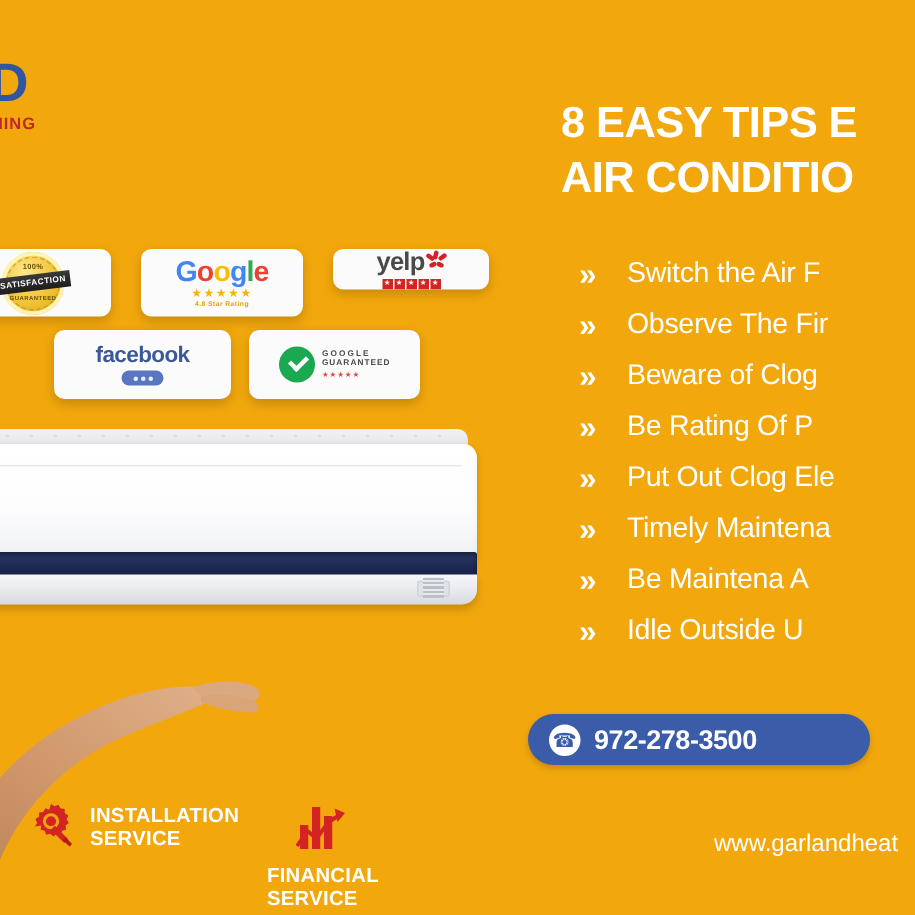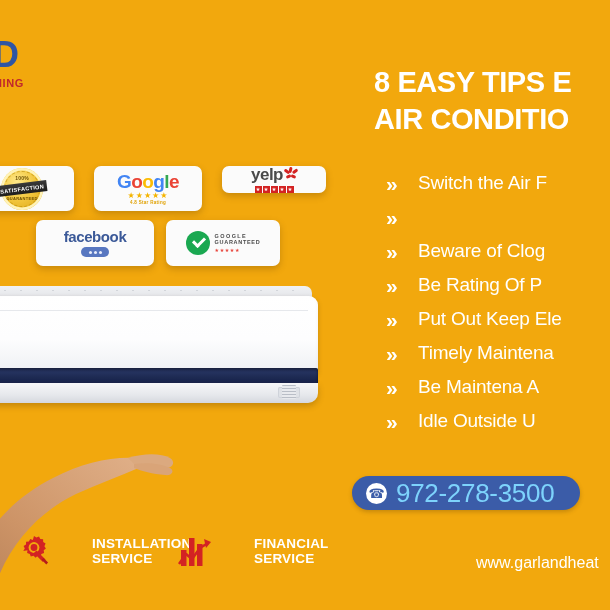--- a/index.html
+++ b/index.html
@@ -271,51 +271,50 @@
     width: 21px; height: 21px;
     margin-left: 14px;
     border-radius: 50%;
     background: #ffffff;
     position: relative;
     display: flex; align-items: center; justify-content: center;
   }
   #phone-pill .ph-icon span { font-size: 13px; color: #3b5ca8; line-height: 1; }
   #phone-pill .ph-num {
     margin-left: 9px;
-    color: #7dd3fc;
-    font-size: 26px;
-    font-weight: normal;
+    color: #ffffff;
+    font-size: 18px;
+    font-weight: bold;
     letter-spacing: -0.3px;
   }
 
   
   #website {
     position: absolute;
     left: 476px; top: 554px;
     color: #ffffff;
     font-size: 16px;
     white-space: nowrap;
   }
 
   
   .svc {
     position: absolute;
     display: flex;
     align-items: center;
     gap: 8px;
   }
   #svc-install { left: 18px; top: 534px; }
-  #svc-finance { left: 178px; top: 534px; }
+  #svc-finance { left: 178px; top: 534px; flex-direction: column; }
   .svc .svc-txt {
     color: #ffffff;
     font-weight: bold;
     font-size: 13.5px;
     line-height: 15px;
     letter-spacing: .2px;
-    margin-left: 32px;
   }
   .svc-ico { flex: none; }
 </style>
 </head>
 <body>
 
 <div id="canvas">
 
   <div id="logo">
     <div class="logo-word">AND</div>
@@ -431,32 +430,33 @@
     <div>AIR CONDITIO</div>
   </div>
 
   <div id="tips">
     <div class="tip">
       <span class="chev">»</span>
       <span class="tip-txt">Switch the Air F</span>
     </div>
     <div class="tip">
       <span class="chev">»</span>
+      <span class="tip-txt">Observe The Fir</span>
     </div>
     <div class="tip">
       <span class="chev">»</span>
       <span class="tip-txt">Beware of Clog</span>
     </div>
     <div class="tip">
       <span class="chev">»</span>
       <span class="tip-txt">Be Rating Of P</span>
     </div>
     <div class="tip">
       <span class="chev">»</span>
-      <span class="tip-txt">Put Out Keep Ele</span>
+      <span class="tip-txt">Put Out Clog Ele</span>
     </div>
     <div class="tip">
       <span class="chev">»</span>
       <span class="tip-txt">Timely Maintena</span>
     </div>
     <div class="tip">
       <span class="chev">»</span>
       <span class="tip-txt">Be Maintena A</span>
     </div>
     <div class="tip">

